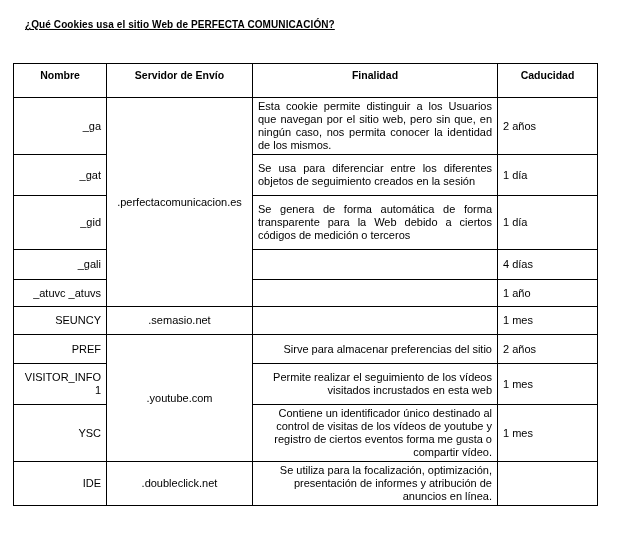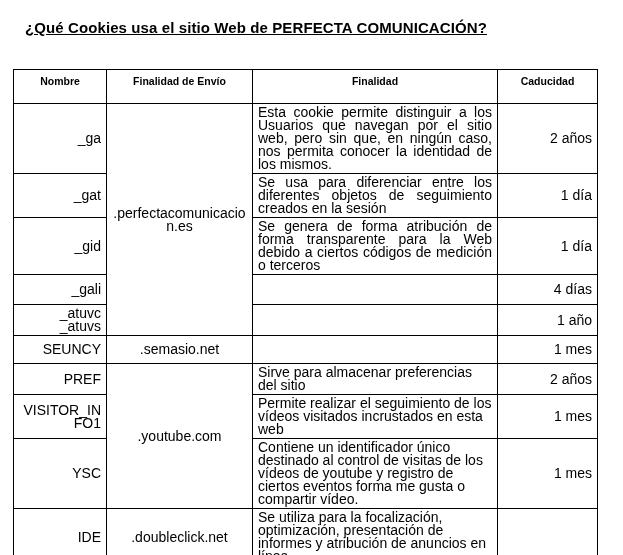--- a/index.html
+++ b/index.html
@@ -9,97 +9,97 @@
   }
   body {
     width: 623px;
     height: 555px;
     font-family: "Liberation Sans", "DejaVu Sans", sans-serif;
     color: #000000;
     overflow: hidden;
   }
   .doc-title {
     margin: 19px 0 0 25px;
-    font-size: 15px;
+    font-size: 10px;
     font-weight: bold;
     text-decoration: underline;
     letter-spacing: 0.1px;
   }
   .doc-intro {
     margin: 31px 0 0 25px;
     font-size: 11px;
   }
   table.cookies {
     margin: 33px 0 0 13px;
     border-collapse: collapse;
     table-layout: fixed;
     width: 584px;
   }
   table.cookies th,
   table.cookies td {
     border: 1px solid #000000;
     padding: 2px 5px;
     vertical-align: middle;
-    font-size: 14px;
+    font-size: 11px;
     line-height: 13px;
     overflow: hidden;
     word-wrap: break-word;
   }
   table.cookies th {
     font-size: 10.5px;
     font-weight: bold;
     text-align: center;
     vertical-align: top;
     padding-top: 5px;
     height: 26px;
   }
   td.col-nombre   { text-align: right; }
   td.col-servidor { text-align: center; }
-  td.col-finalidad { text-align: left; vertical-align: middle; }
+  td.col-finalidad { text-align: right; vertical-align: middle; }
   td.col-finalidad.justify { text-align: justify; }
-  td.col-caducidad { text-align: right; }
+  td.col-caducidad { text-align: left; }
 </style>
 </head>
 <body>
 
 <div class="page">
 
   <div class="doc-title">¿Qué Cookies usa el sitio Web de PERFECTA COMUNICACIÓN?</div>
 
 
   <table class="cookies">
     <colgroup>
       <col style="width:93px">
       <col style="width:146px">
       <col style="width:245px">
       <col style="width:100px">
     </colgroup>
     <thead>
       <tr>
         <th>Nombre</th>
-        <th>Finalidad de Envío</th>
+        <th>Servidor de Envío</th>
         <th>Finalidad</th>
         <th>Caducidad</th>
       </tr>
     </thead>
     <tbody id="table-body">
     <tr style="height: 49px;">
           <td class="col-nombre">_ga</td>
           <td class="col-servidor" rowspan="5">.perfectacomunicacion.es</td>
           <td class="col-finalidad justify">Esta cookie permite distinguir a los Usuarios que navegan por el sitio web, pero sin que, en ningún caso, nos permita conocer la identidad de los mismos.</td>
           <td class="col-caducidad">2 años</td>
         </tr>
         <tr style="height: 41px;">
           <td class="col-nombre">_gat</td>
           <td class="col-finalidad justify">Se usa para diferenciar entre los diferentes objetos de seguimiento creados en la sesión</td>
           <td class="col-caducidad">1 día</td>
         </tr>
         <tr style="height: 54px;">
           <td class="col-nombre">_gid</td>
-          <td class="col-finalidad justify">Se genera de forma atribución de forma transparente para la Web debido a ciertos códigos de medición o terceros</td>
+          <td class="col-finalidad justify">Se genera de forma automática de forma transparente para la Web debido a ciertos códigos de medición o terceros</td>
           <td class="col-caducidad">1 día</td>
         </tr>
         <tr style="height: 30px;">
           <td class="col-nombre">_gali</td>
           <td class="col-finalidad"></td>
           <td class="col-caducidad">4 días</td>
         </tr>
         <tr style="height: 27px;">
           <td class="col-nombre">_atuvc _atuvs</td>
           <td class="col-finalidad"></td>

